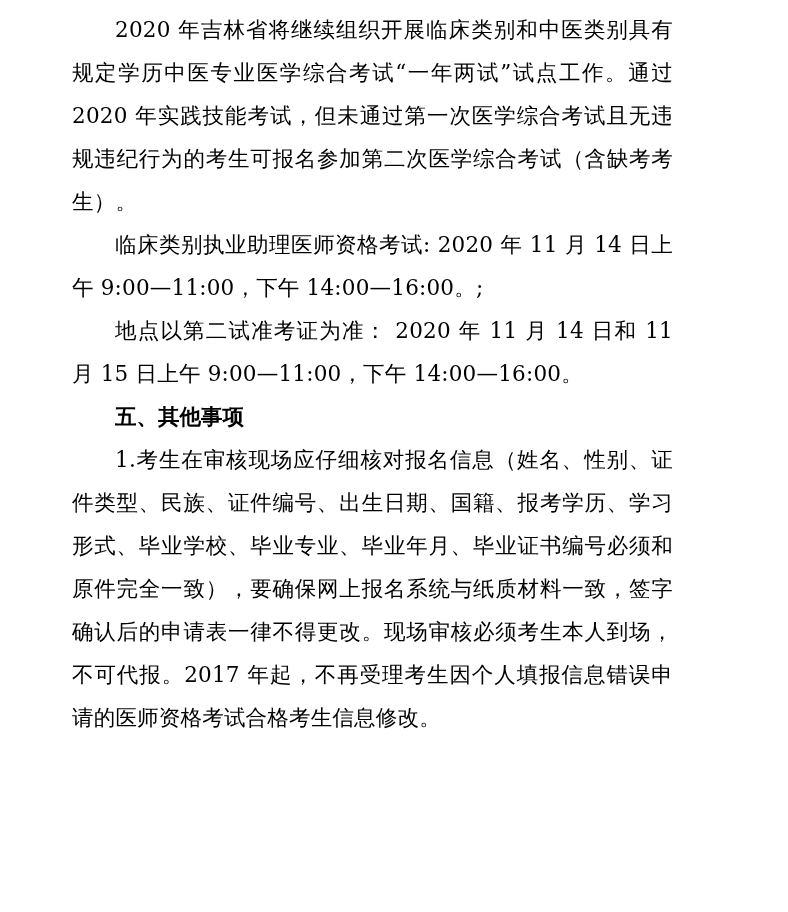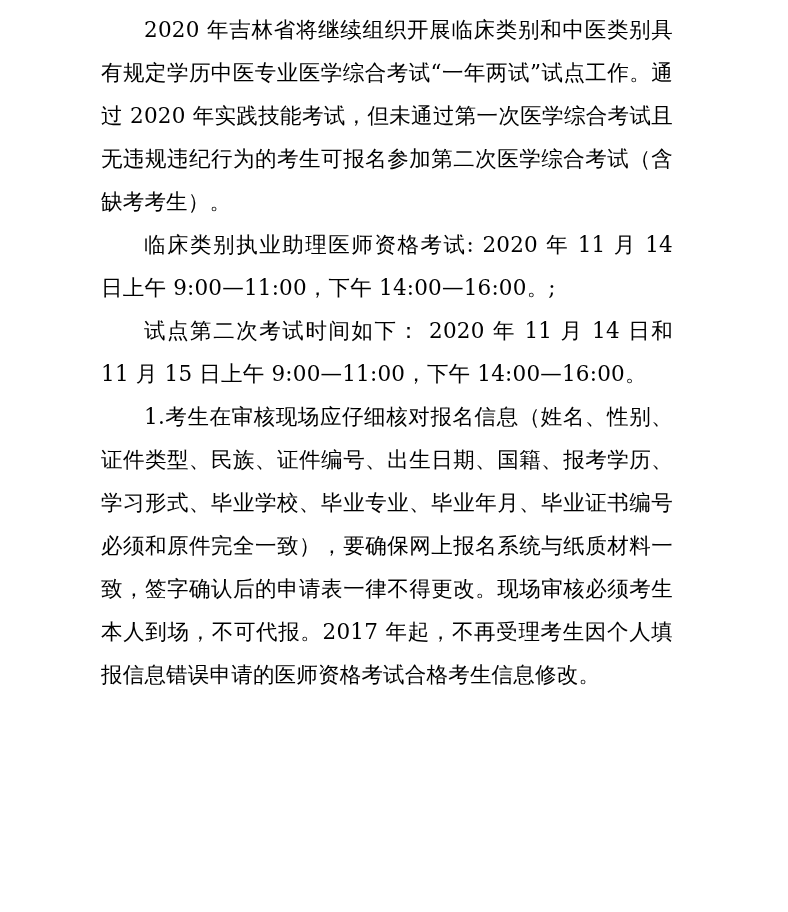--- a/index.html
+++ b/index.html
@@ -11,21 +11,21 @@
     height: 912px;
     background: #ffffff;
     font-family: "DejaVu Serif", "Liberation Serif", serif;
     color: #000000;
     overflow: hidden;
   }
   .page {
     width: 788px;
     height: 912px;
     box-sizing: border-box;
-    padding: 8px 115px 0 101px;
+    padding: 8px 115px 0 72px;
     position: relative;
     border-radius: 8px;
   }
   .para {
     font-size: 21.5px;
     line-height: 43px;
     text-align: justify;
     text-justify: inter-ideograph;
     margin: 0;
     letter-spacing: 0.2px;
@@ -47,19 +47,20 @@
 </head>
 <body>
 
 <div class="page">
 
   <p class="para indent">2020 年吉林省将继续组织开展临床类别和中医类别具有规定学历中医专业医学综合考试“一年两试”试点工作。通过 2020 年实践技能考试，但未通过第一次医学综合考试且无违规违纪行为的考生可报名参加第二次医学综合考试（含缺考考生）。</p>
 
 
   <p class="para indent"><span class="run-bold">临床类别执业助理医师资格考试</span><span>: 2020 年 11 月 14 日上午 9:00—11:00，下午 14:00—16:00。;</span></p>
 
-  <p class="para indent"><span class="run-bold">试点第二次考试时间如下</span><span>： 2020 年 11 月 14 日和 11 月 15 日上午 9:00—11:00，下午 14:00—16:00。</span></p>
+  <p class="para indent"><span class="run-bold">地点以第二试准考证为准</span><span>： 2020 年 11 月 14 日和 11 月 15 日上午 9:00—11:00，下午 14:00—16:00。</span></p>
 
 
+  <p class="heading">五、其他事项</p>
 
   <p class="para indent"><span>1.考生在审核现场应仔细核对报名信息（姓名、性别、证件类型、民族、证件编号、出生日期、国籍、报考学历、学习形式、毕业学校、毕业专业、毕业年月、毕业证书编号必须和原件完全一致），要确保网上报名系统与纸质材料一致，签字确认后的申请表一律不得更改。现场审核必须考生本人到场，不可代报。</span><span class="run-bold">2017 年起，不再受理考生因个人填报信息错误申请的医师资格考试合格考生信息修改。</span></p>
 
 </div>
 
 </body></html>

